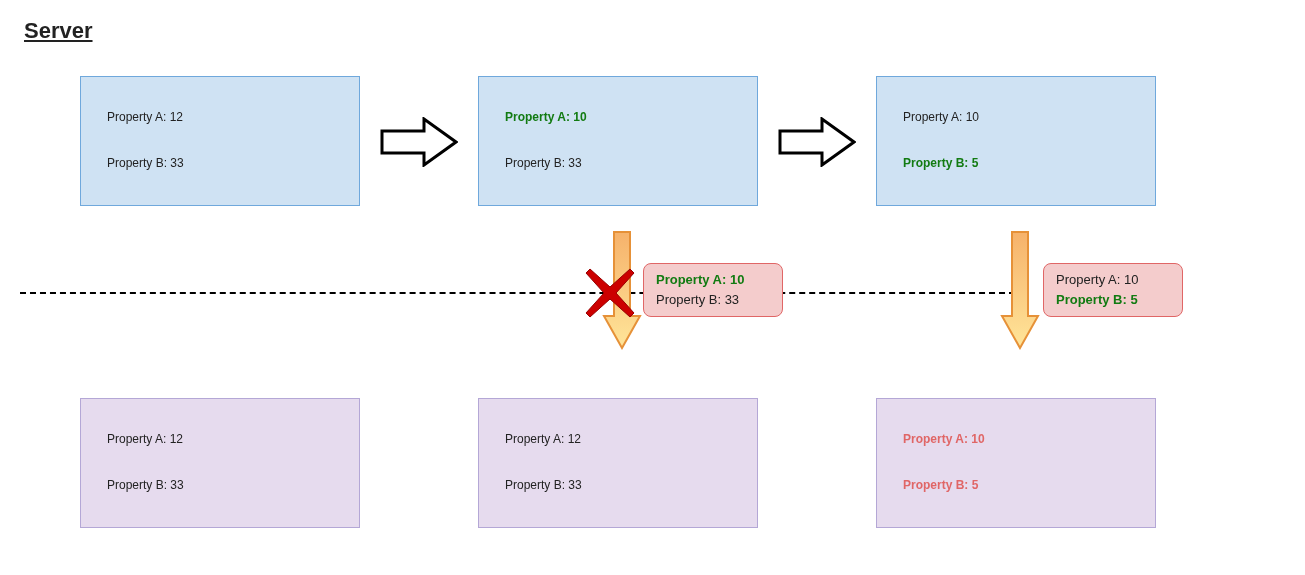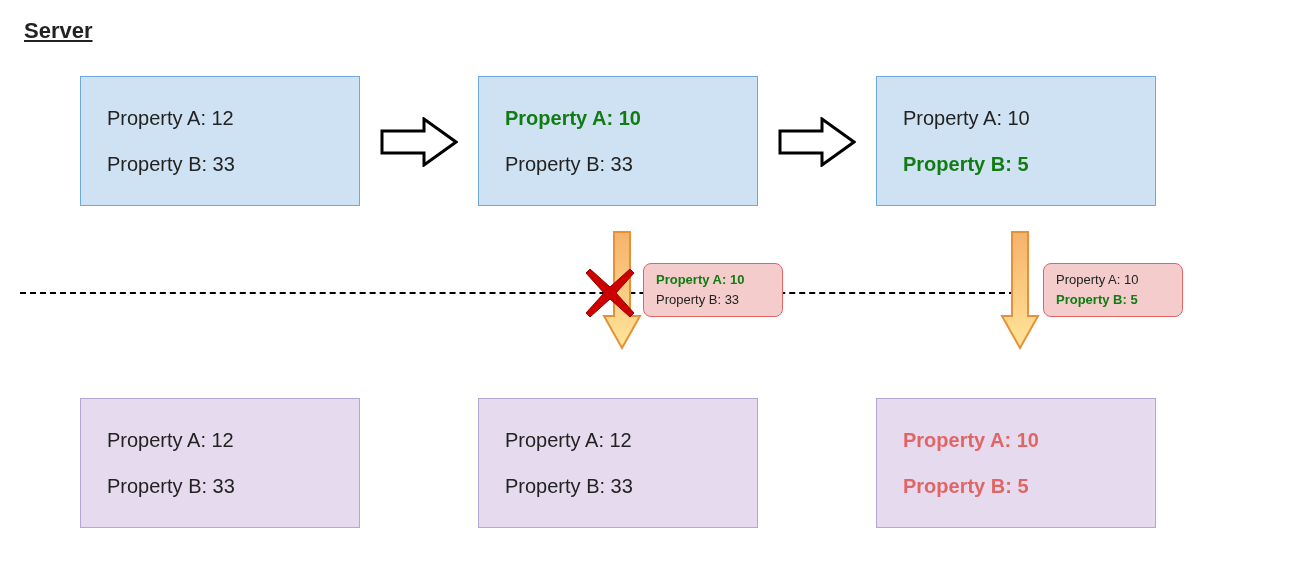--- a/index.html
+++ b/index.html
@@ -21,21 +21,21 @@
     font-size: 22px;
     font-weight: bold;
     text-decoration: underline;
     color: #222;
   }
   .box {
     position: absolute;
     border: 1.5px solid;
     box-sizing: border-box;
     padding: 18px 20px 18px 26px;
-    font-size: 20px;
+    font-size: 12px;
     line-height: 1.1;
     display: flex;
     flex-direction: column;
     justify-content: space-around;
   }
   .box .row { white-space: nowrap; }
   .box.blue   { background: #cfe2f3; border-color: #6fa8dc; }
   .box.purple { background: #e6dbee; border-color: #b4a7d6; }
   .box.pink {
     background: #f4cccc;

